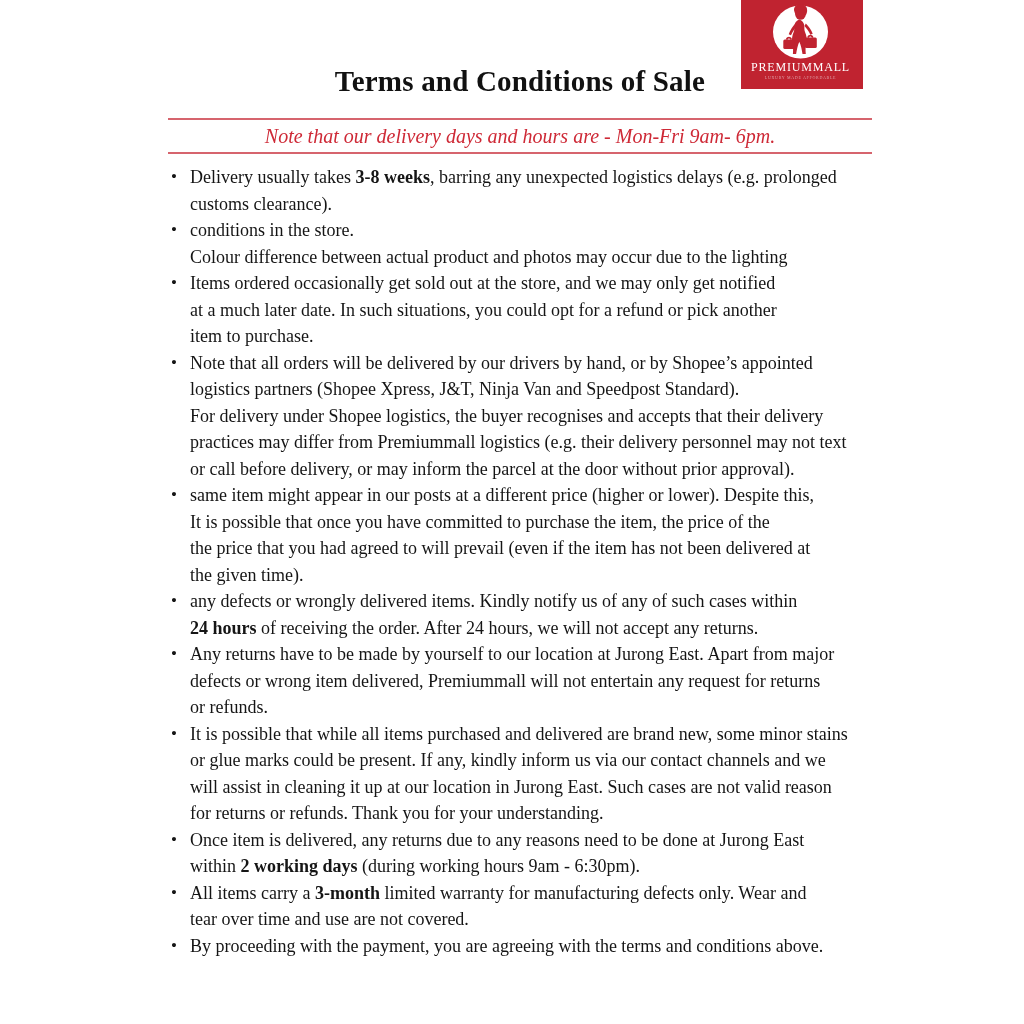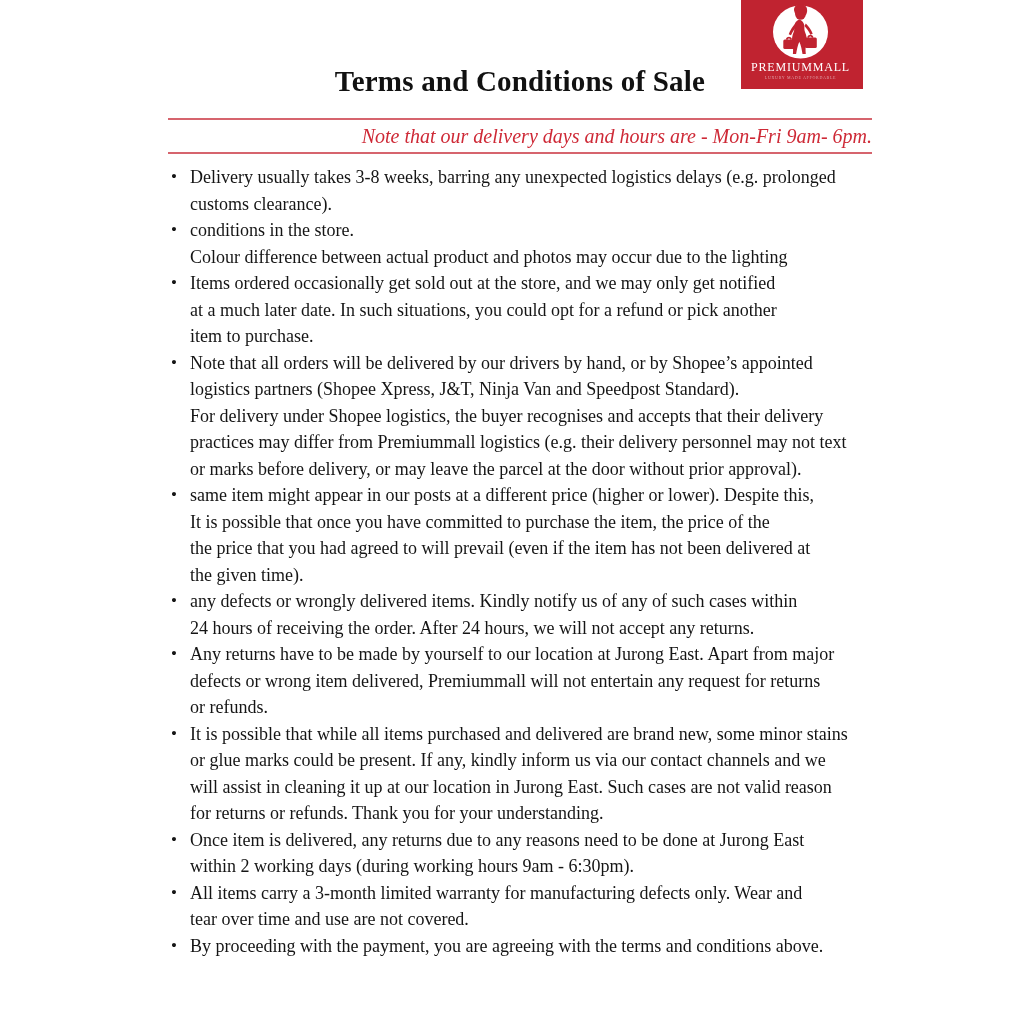--- a/index.html
+++ b/index.html
@@ -39,37 +39,37 @@
   }
   .rule {
     height:0; border:none;
     border-top:2px solid var(--rule-red,#d6646d);
     margin:0;
   }
   .rule-top { margin-top:20px; }
   .note {
     font-size:20px; line-height:32px;
     font-style:italic;
-    text-align:right;
+    text-align:center;
     color:var(--note-red,#ce2936);
   }
   
   .terms {
     margin-top:10px;
     font-size:18px; line-height:26.5px;
   }
   .term-item { display:flex; }
   .bullet {
     flex:0 0 22px; width:22px;
     padding-left:3px; box-sizing:border-box;
     font-size:17px;
   }
   .item-lines { flex:1 1 auto; min-width:0; }
   .line { white-space:nowrap; }
-  .line b { font-weight:400; }
+  .line b { font-weight:700; }
 </style>
 </head>
 <body>
 
 <div class="page">
 
   <div class="logo">
     <svg width="122" height="89" viewBox="0 0 122 89" aria-hidden="true">
       <rect width="122" height="89" class="lg-bg"></rect>
       <ellipse cx="59.5" cy="32" rx="27.5" ry="26.5" fill="#ffffff"></ellipse>
@@ -119,21 +119,21 @@
             <div class="line"><span>item to purchase.</span></div>
           </div>
         </div>
         <div class="term-item">
           <span class="bullet">•</span>
           <div class="item-lines">
             <div class="line"><span>Note that all orders will be delivered by our drivers by hand, or by Shopee’s appointed</span></div>
             <div class="line"><span>logistics partners (Shopee Xpress, J&amp;T, Ninja Van and Speedpost Standard).</span></div>
             <div class="line"><span>For delivery under Shopee logistics, the buyer recognises and accepts that their delivery</span></div>
             <div class="line"><span>practices may differ from Premiummall logistics (e.g. their delivery personnel may not text</span></div>
-            <div class="line"><span>or marks before delivery, or may leave the parcel at the door without prior approval).</span></div>
+            <div class="line"><span>or call before delivery, or may inform the parcel at the door without prior approval).</span></div>
           </div>
         </div>
         <div class="term-item">
           <span class="bullet">•</span>
           <div class="item-lines">
             <div class="line"><span>same item might appear in our posts at a different price (higher or lower). Despite this,</span></div>
             <div class="line"><span>It is possible that once you have committed to purchase the item, the price of the</span></div>
             <div class="line"><span>the price that you had agreed to will prevail (even if the item has not been delivered at</span></div>
             <div class="line"><span>the given time).</span></div>
           </div>

